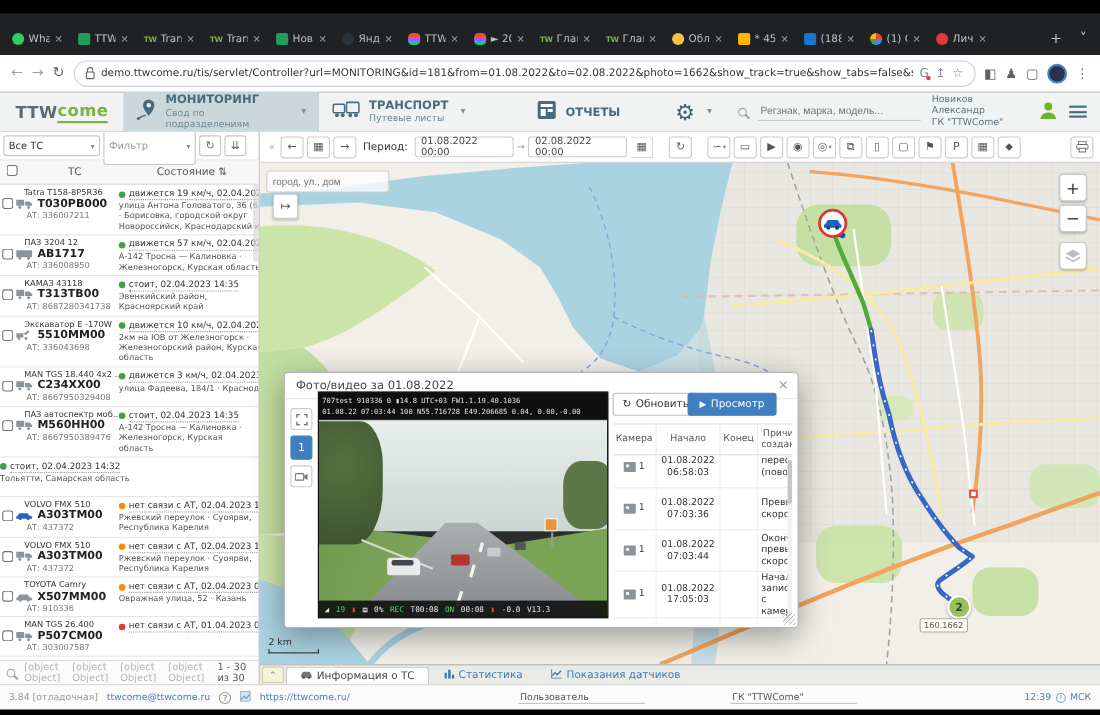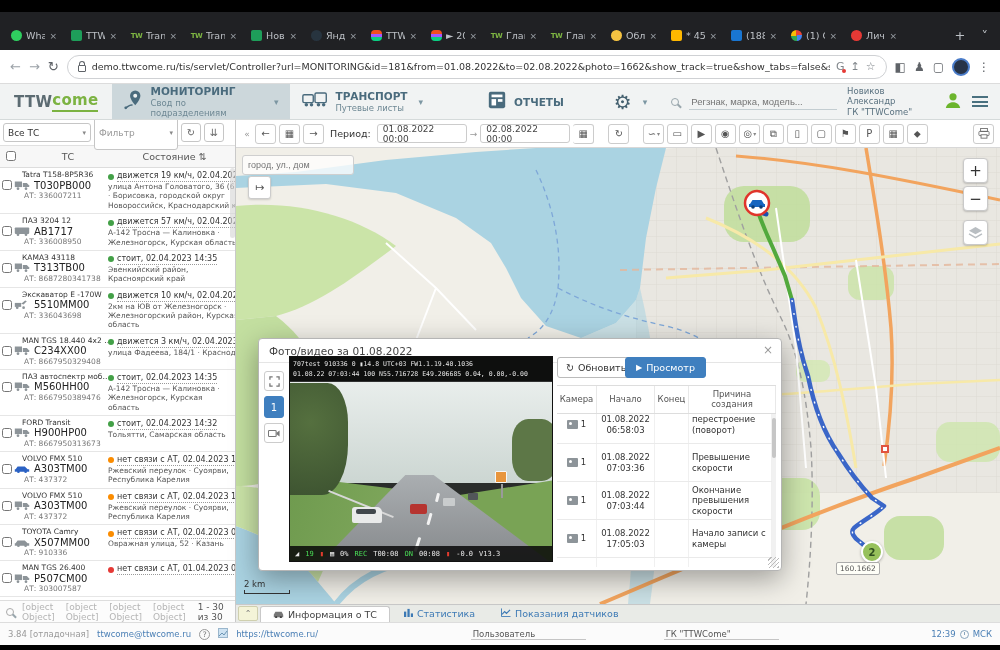--- a/index.html
+++ b/index.html
@@ -67,21 +67,21 @@
   .vrow{display:flex;border-bottom:1px solid #e6e6e6;padding:2px 0;min-height:36px}
   .vleft{width:108px;flex:none;padding-left:2px}
   .vmodel{font-size:7.5px;color:#333;padding-left:20px;white-space:nowrap;overflow:hidden}
   .vplate-line{display:flex;align-items:center;gap:2px}
   .vplate-line input{width:10px;height:10px;margin:0}
   .vicon{width:18px;height:12px;flex:none;display:flex;align-items:center}
   .vicon svg{display:none;width:16px;height:11px}
   .icon-truck .s-truck{display:block}.icon-bus .s-bus{display:block}.icon-car .s-car{display:block}.icon-exc .s-exc{display:block}
   .vicon svg *{fill:#8d9499}
   .vicon.blue svg *{fill:#2b62c4}
-  .vplate{font-size:10px;font-weight:normal;color:#222}
+  .vplate{font-size:10px;font-weight:bold;color:#222}
   .vat{font-size:7.5px;color:#777;padding-left:22px;white-space:nowrap}
   .vright{flex:1;font-size:7.5px;color:#555;padding:1px 4px 1px 0;line-height:1.25}
   .vstatus{display:flex;align-items:center;gap:3px}
   .dot{width:6px;height:6px;border-radius:50%;flex:none}
   .dot.g{background:#43a047}.dot.o{background:#fb8c00}.dot.r{background:#e53935}
   .vstatus-t{font-size:8px;color:#333;border-bottom:1px dotted #999;white-space:nowrap;overflow:hidden}
   .vaddr{color:#555}
   .sb-pag{position:absolute;bottom:0;left:0;right:0;height:22px;border-top:1px solid #ddd;background:#fcfcfc;display:flex;align-items:center;gap:8px;padding:0 6px;font-size:9px;color:#888}
   .pgbtn{color:#b5b5b5;font-size:9px}
   .pg-info{margin-left:auto;color:#555}
@@ -108,21 +108,21 @@
   .zoomctl{position:absolute;right:12px;width:25px;height:25px;background:#fff;border:1px solid #c9c9c9;border-radius:4px;display:flex;align-items:center;justify-content:center;font-size:15px;color:#333;box-shadow:0 1px 2px rgba(0,0,0,.2)}
   .z-in{top:10px}.z-out{top:38px}
   .layersctl{position:absolute;right:12px;top:72px;width:25px;height:25px;background:#fff;border:1px solid #c9c9c9;border-radius:4px;box-shadow:0 1px 2px rgba(0,0,0,.2);display:flex;align-items:center;justify-content:center}
   .scale{position:absolute;left:8px;bottom:10px;font-size:8.5px;color:#333}
   .scale-bar{width:46px;height:4px;border:1px solid #333;border-top:none;margin-top:1px}
   .vehmarker{position:absolute;left:506px;top:40px;width:30px;height:30px}
   .redsq{position:absolute;left:645px;top:297px;width:8px;height:8px;background:#fff;border:2px solid #e05340}
   .endmarker{position:absolute;left:625px;top:393px;width:22px;height:22px;border-radius:50%;background:#97c15c;border:2px solid #fff;box-shadow:0 1px 3px rgba(0,0,0,.3);display:flex;align-items:center;justify-content:center;font-size:10px;font-weight:bold;color:#2e4d1f}
   .endlabel{position:absolute;left:600px;top:414px;padding:1px 3px;background:rgba(255,255,248,.9);border:1px solid #aaa;border-radius:2px;font-size:7.5px;color:#555}
   
-  .modal{position:absolute;left:258px;top:338px;width:524px;height:233px;background:#fff;border:1px solid #b5b5b5;border-radius:4px;box-shadow:0 8px 28px rgba(0,0,0,.35);z-index:50}
+  .modal{position:absolute;left:258px;top:338px;width:468px;height:233px;background:#fff;border:1px solid #b5b5b5;border-radius:4px;box-shadow:0 8px 28px rgba(0,0,0,.35);z-index:50}
   .m-title{height:24px;line-height:24px;padding:0 10px;font-size:10.5px;color:#444;border-bottom:1px solid #e5e5e5}
   .m-close{position:absolute;right:8px;top:4px;color:#999;font-size:12px}
   .m-rail{position:absolute;left:5px;top:32px;width:22px;display:flex;flex-direction:column;gap:5px}
   .r-btn{width:20px;height:20px;border:1px solid #ccc;border-radius:3px;background:#fff;color:#666;font-size:9px;display:flex;align-items:center;justify-content:center}
   .r-btn.cam1{background:#3f7fbf;border-color:#3f7fbf;color:#fff;height:22px;font-size:10px}
   .m-photo{position:absolute;left:30px;top:17px;width:264px;height:206px;background:#2a2d2b;border:1px solid #111;overflow:hidden}
   .ph-top{position:absolute;left:0;top:0;width:100%;height:25px;background:rgba(8,8,8,.82);z-index:6;font-family:"DejaVu Sans Mono","Liberation Mono",monospace;font-size:6.5px;color:#e4e4e4;padding:2px 3px;line-height:1.6;white-space:nowrap}
   .ph-bot{position:absolute;left:0;bottom:0;width:100%;height:15px;background:rgba(8,8,8,.85);z-index:6;display:flex;align-items:center;gap:6px;font-family:"DejaVu Sans Mono","Liberation Mono",monospace;font-size:7px;color:#e8e8e8;padding:0 5px}
   .ph-bot .grn{color:#4ade57}.ph-bot .red{color:#e23b2e}
   .sky{position:absolute;left:0;top:24px;width:100%;height:102px;background:linear-gradient(#e9eeec,#ccd6d2)}
@@ -541,37 +541,20 @@
           </div>
           <div class="vright">
             <div class="vstatus">
               <span class="dot g"></span>
               <span class="vstatus-t">стоит, 02.04.2023 14:35</span>
             </div>
             <div class="vaddr">А-142 Тросна — Калиновка · Железногорск, Курская область</div>
           </div>
         </div>
         <div class="vrow">
-          <div class="vleft">
-            <div class="vmodel">FORD Transit</div>
-            <div class="vplate-line">
-              <input type="checkbox" style="">
-              <span class="vicon icon-truck">
-                <svg class="s-truck" viewBox="0 0 20 12">
-                  <path d="M1 1h9v7H1z"></path>
-                  <path d="M11 3h5l3 3v2h-8z"></path>
-                  <circle cx="5" cy="10" r="1.7"></circle>
-                  <circle cx="15" cy="10" r="1.7"></circle>
-                </svg>
-
-              </span>
-              <span class="vplate">Н900НР00</span>
-            </div>
-            <div class="vat">АТ: 8667950313673</div>
-          </div>
           <div class="vright">
             <div class="vstatus">
               <span class="dot g"></span>
               <span class="vstatus-t">стоит, 02.04.2023 14:32</span>
             </div>
             <div class="vaddr">Тольятти, Самарская область</div>
           </div>
         </div>
         <div class="vrow">
           <div class="vleft">

